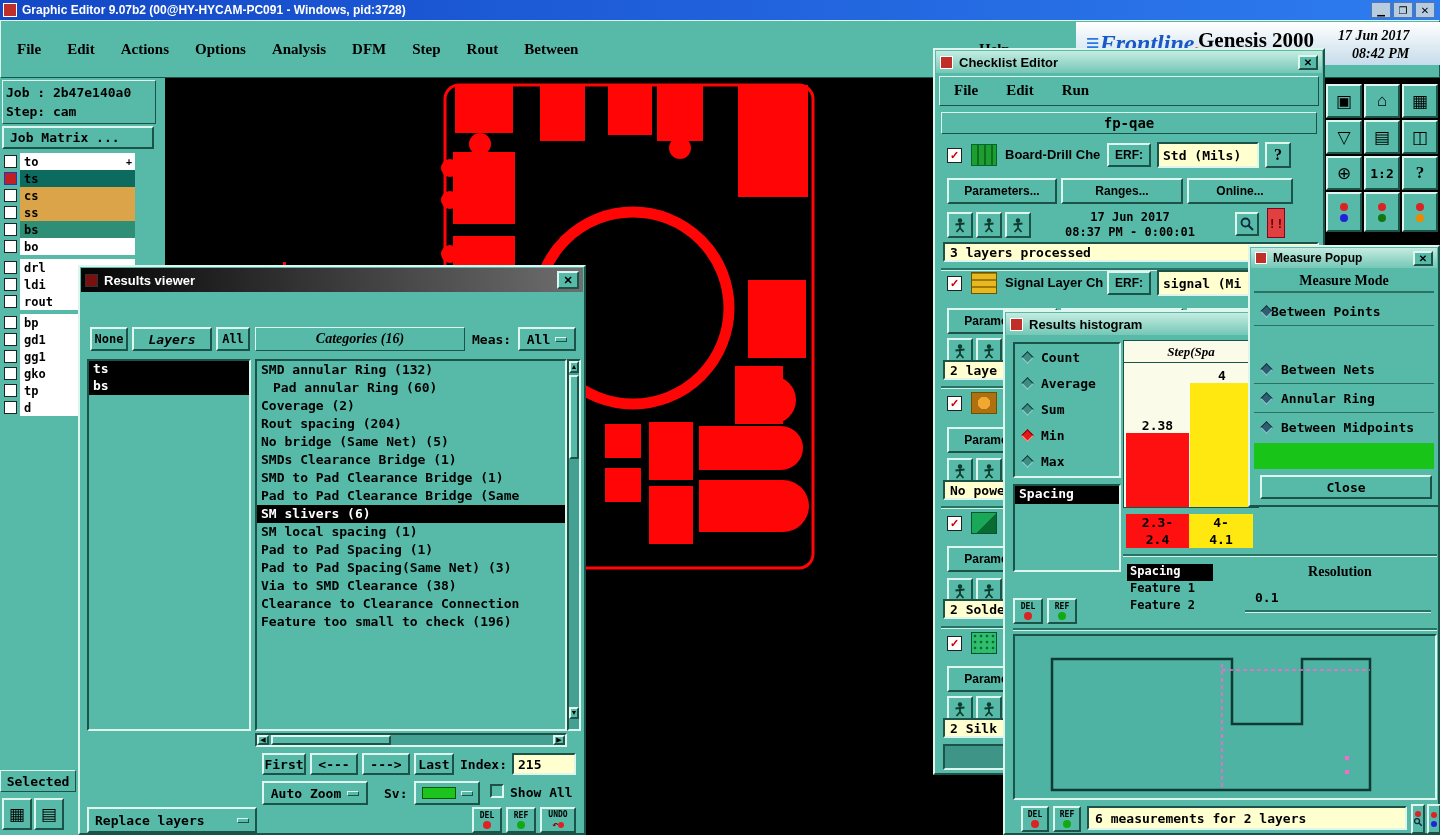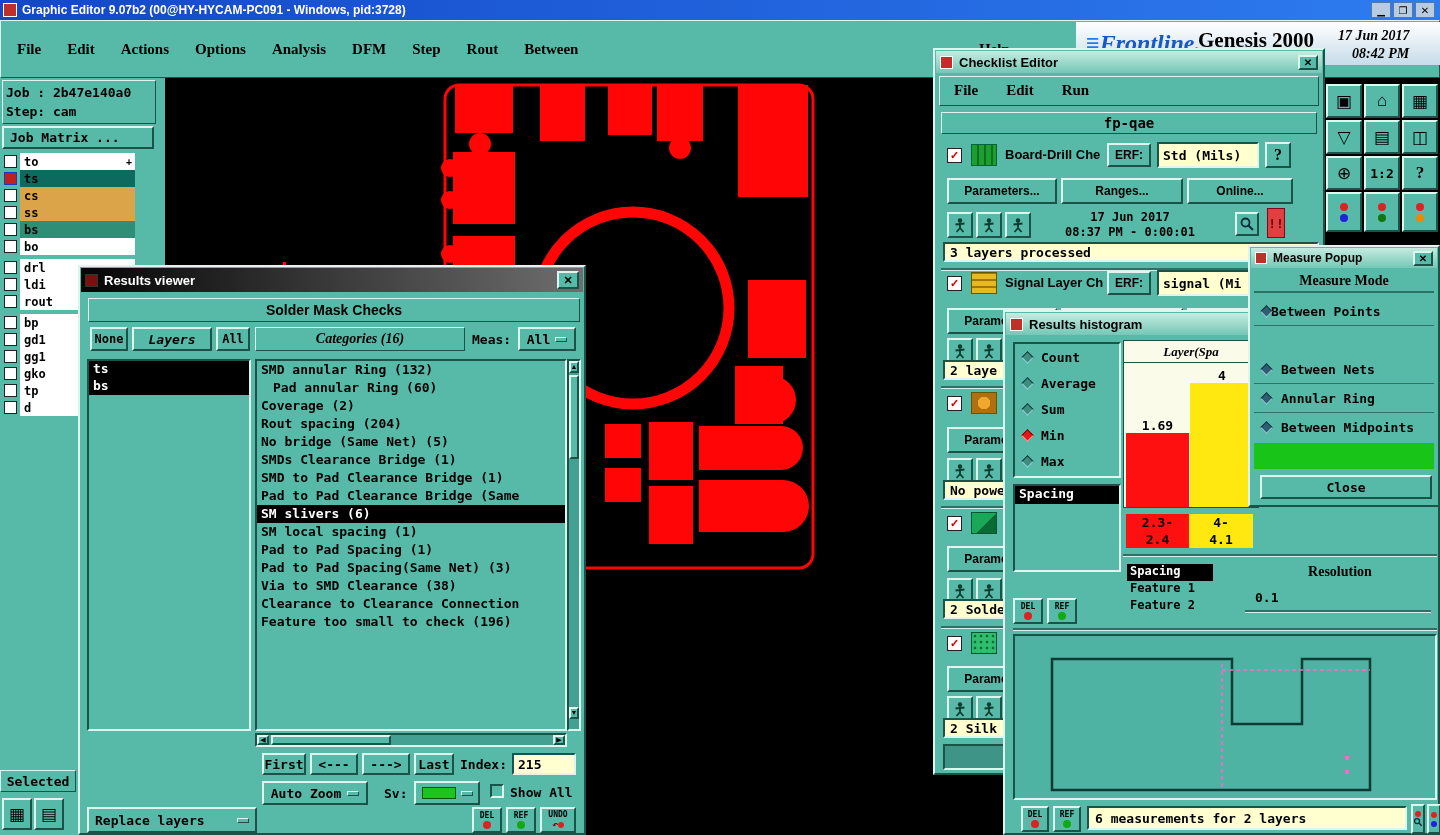--- a/index.html
+++ b/index.html
@@ -395,21 +395,20 @@
 
     <div class="a s" style="left:8px;top:694px;width:376px;height:26px;background:#3E9486"></div>
   </div>
 
   <div class="a r" style="left:78px;top:265px;width:508px;height:570px">
     <div class="a" style="left:1px;top:1px;width:502px;height:24px;background:linear-gradient(90deg,#050505,#6E6E6E);display:flex;align-items:center;padding:0 4px;gap:6px">
       <div style="width:13px;height:13px;background:#7A1010;border:1px solid #333"></div>
       <span class="sans" style="color:#fff;font-size:13px">Results viewer</span>
       <div class="r btn sans" style="margin-left:auto;width:22px;height:18px;font-size:11px">✕</div>
     </div>
-    <div class="a r1 btn sans" style="left:8px;top:31px;width:492px;height:24px;font-size:14px">Solder Mask Checks</div>
     <div class="a r btn mono" style="left:10px;top:60px;width:38px;height:24px;font-size:12px">
         <span>None</span>
       </div>
     <div class="a r btn mono" style="left:52px;top:60px;width:80px;height:24px;font-size:13px;font-style:italic">
         <span>Layers</span>
       </div>
     <div class="a r btn mono" style="left:136px;top:60px;width:34px;height:24px;font-size:12px">
         <span>All</span>
       </div>
     <div class="a r1 btn serif" style="left:175px;top:60px;width:210px;height:24px;font-size:14px;font-style:italic">Categories (16)</div>
@@ -523,23 +522,23 @@
           <span class="dia on"></span>
           <span class="mono" style="font-size:13px">Min</span>
         </div>
       <div class="lrow" style="height:26px;padding-left:8px;gap:9px">
           <span class="dia" style="background:#3E8E80"></span>
           <span class="mono" style="font-size:13px">Max</span>
         </div>
     </div>
 
     <div class="a" style="left:118px;top:28px;width:136px;height:168px;background:#FBFBEA;border:1px solid #1C5348">
-      <div class="serif" style="position:absolute;left:0;top:0;width:134px;height:22px;text-align:center;font-style:italic;font-size:13px;border-bottom:1px solid #1C5348;line-height:22px;overflow:hidden;white-space:nowrap">Layer(Spa</div>
+      <div class="serif" style="position:absolute;left:0;top:0;width:134px;height:22px;text-align:center;font-style:italic;font-size:13px;border-bottom:1px solid #1C5348;line-height:22px;overflow:hidden;white-space:nowrap">Step(Spa</div>
       <div class="a" style="left:2px;top:24px;width:63px;height:142px;display:flex;flex-direction:column;justify-content:flex-end;align-items:center">
-        <div class="mono" style="font-size:13px">1.69</div>
+        <div class="mono" style="font-size:13px">2.38</div>
         <div style="width: 100%; height: 74px; background: rgb(255, 16, 16);"></div>
       </div>
       <div class="a" style="left:66px;top:24px;width:64px;height:142px;display:flex;flex-direction:column;justify-content:flex-end;align-items:center">
         <div class="mono" style="font-size:13px">4</div>
         <div style="width: 100%; height: 124px; background: rgb(255, 232, 16);"></div>
       </div>
     </div>
     <div class="a mono" style="left: 121px; top: 202px; width: 63px; height: 34px; font-size: 13px; text-align: center; line-height: 17px; background: rgb(255, 16, 16);">
         <div>2.3-</div>
         <div>2.4</div>

